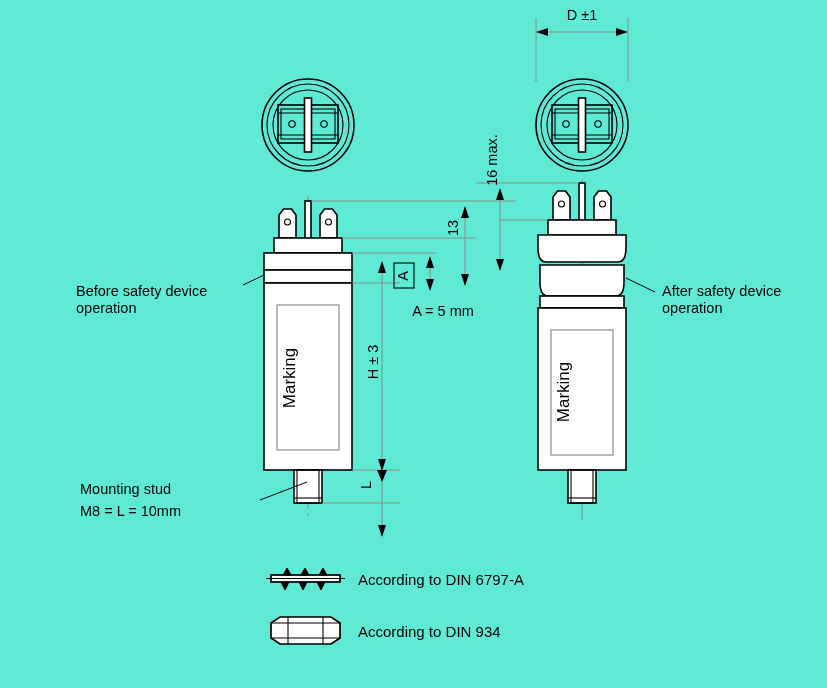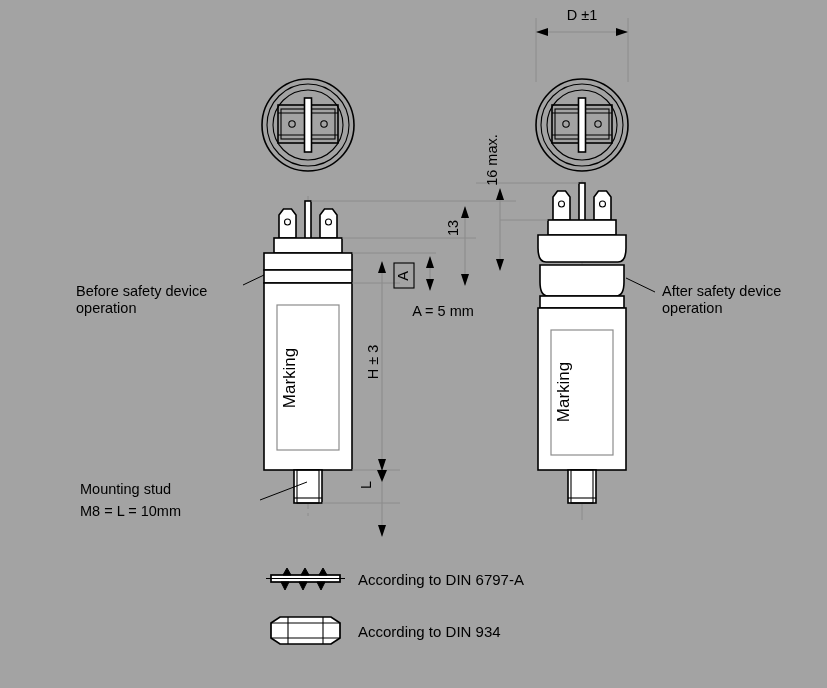--- a/index.html
+++ b/index.html
@@ -9,21 +9,21 @@
     background: #ffffff;
   }
   body {
     font-family: "Liberation Sans", sans-serif;
     color: #1a1a1a;
   }
   #drawing-root {
     position: relative;
     width: 827px;
     height: 688px;
-    background: #a3a3a3;
+    background: #5eead4;
     overflow: hidden;
   }
   svg#tech-drawing {
     display: block;
     width: 827px;
     height: 688px;
   }
   .outline {
     fill: #ffffff;
     stroke: #000000;

